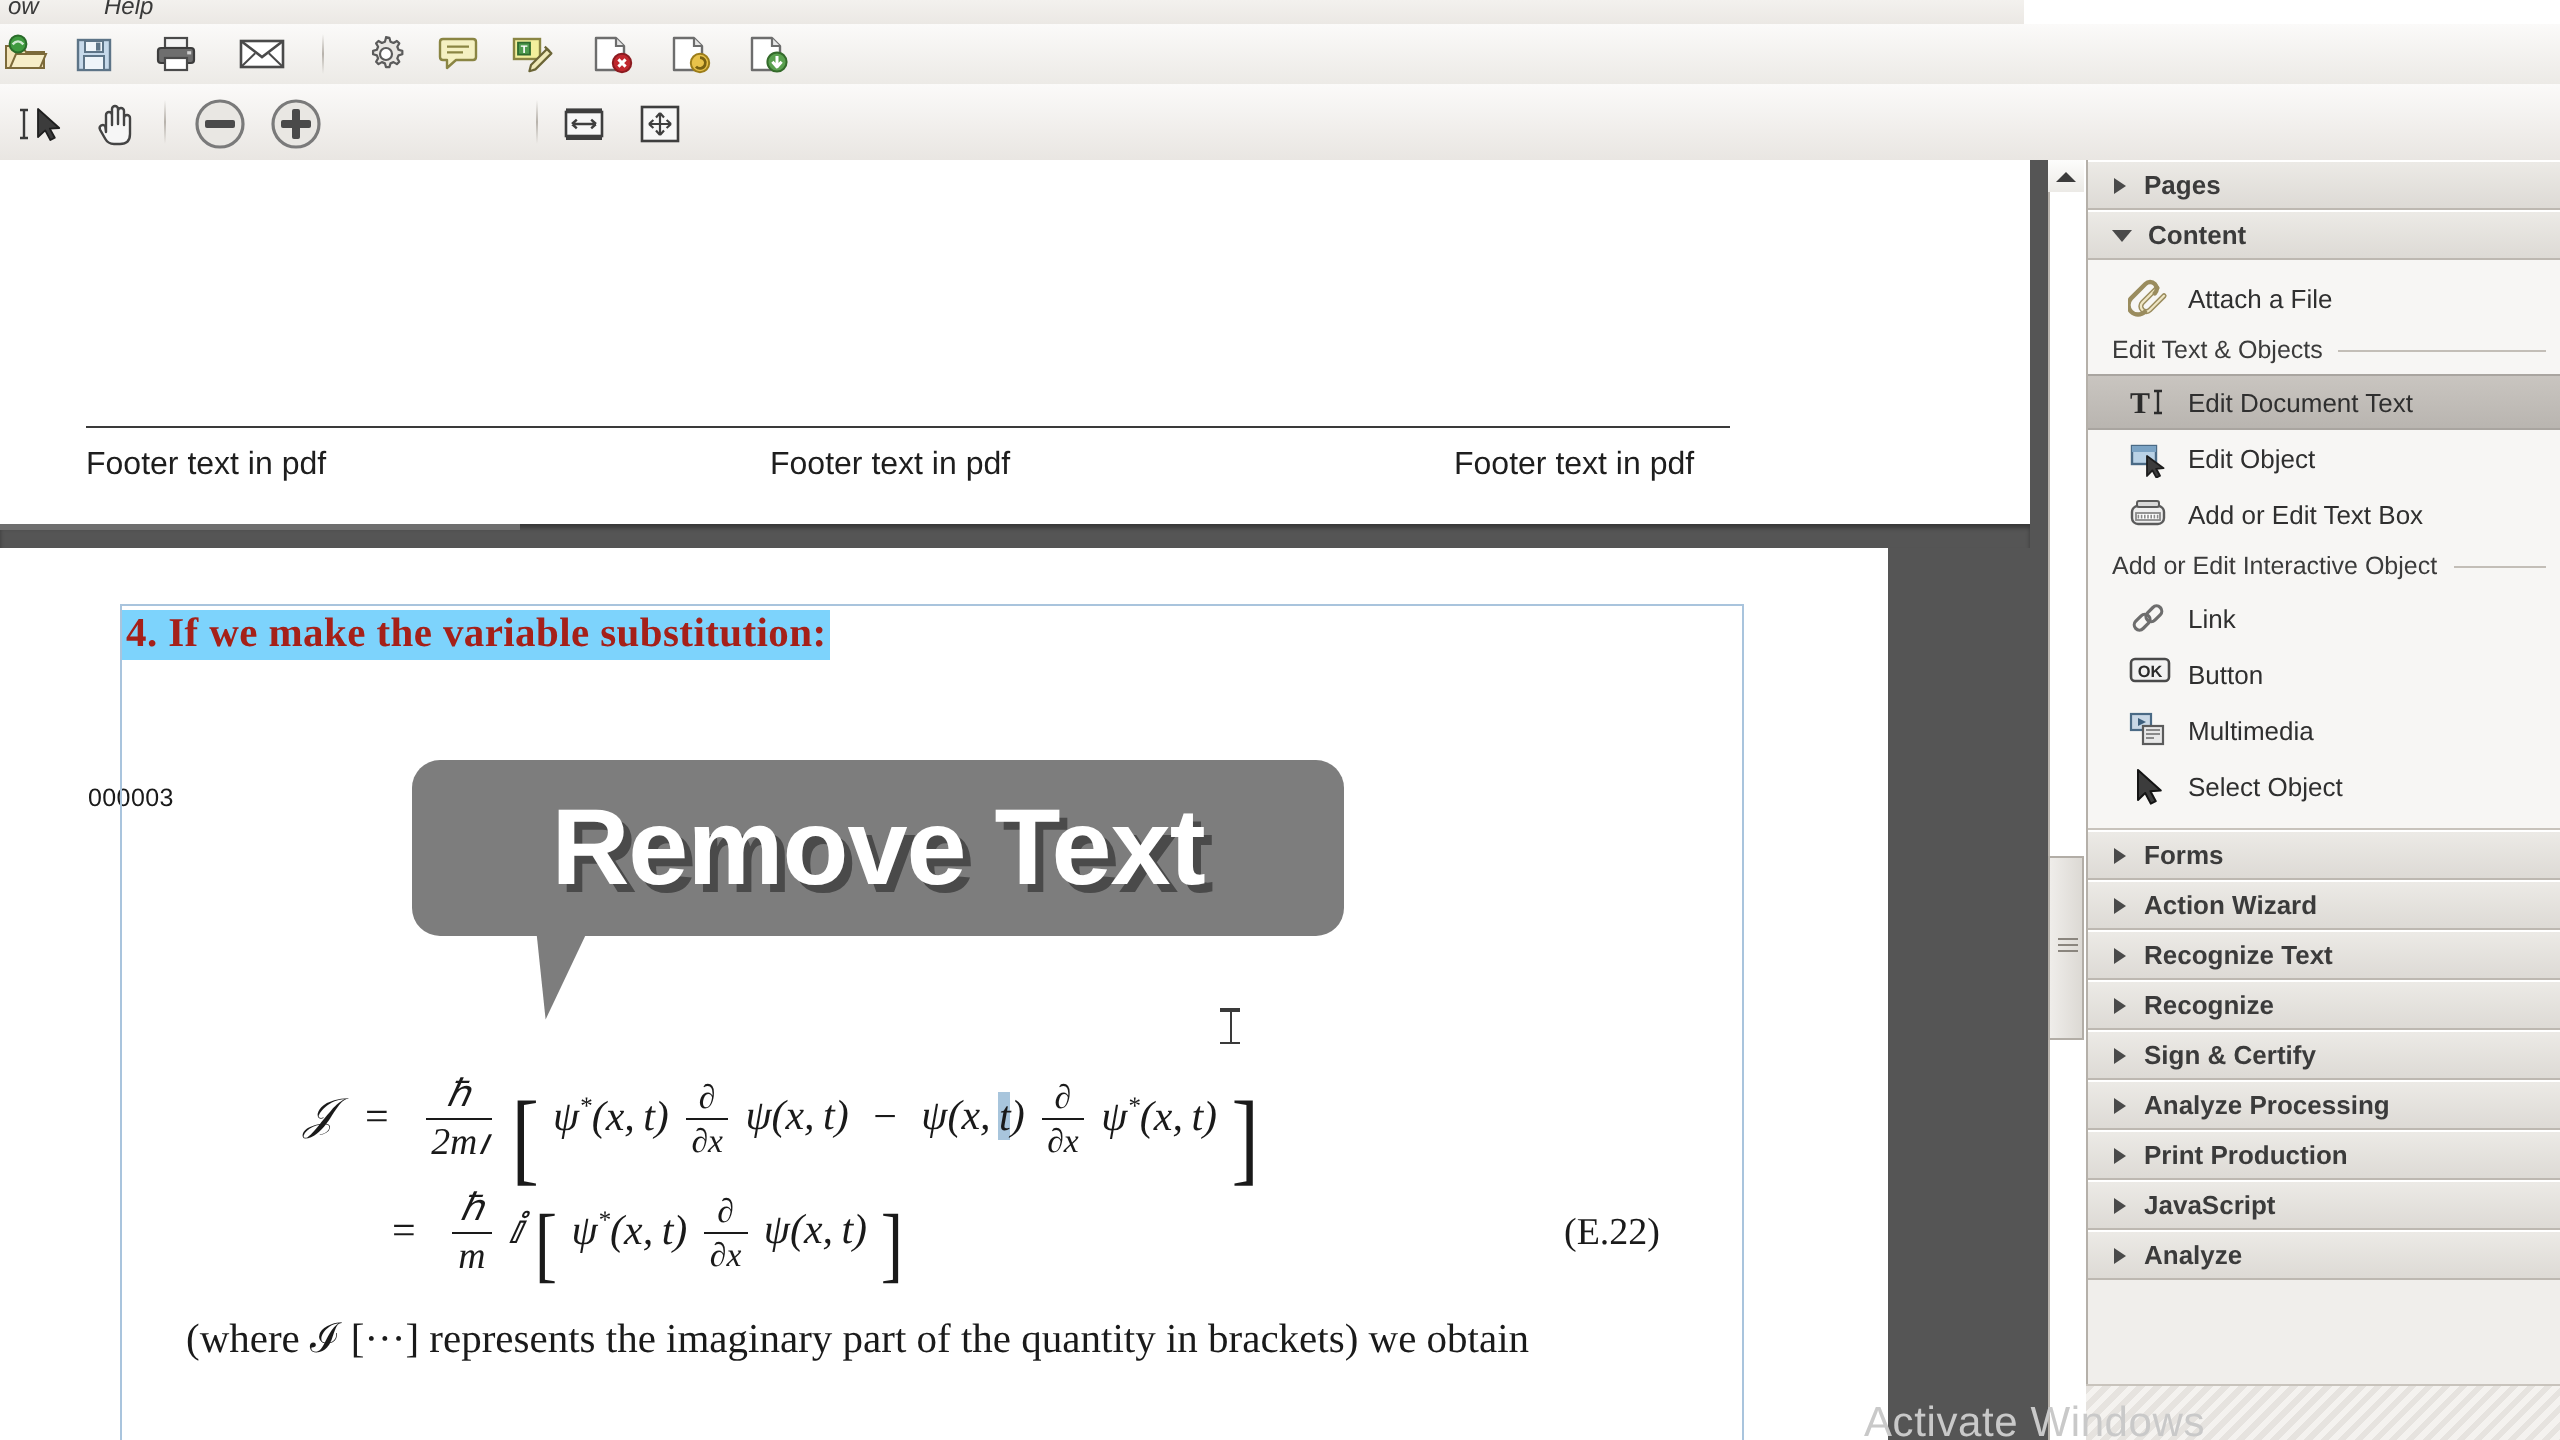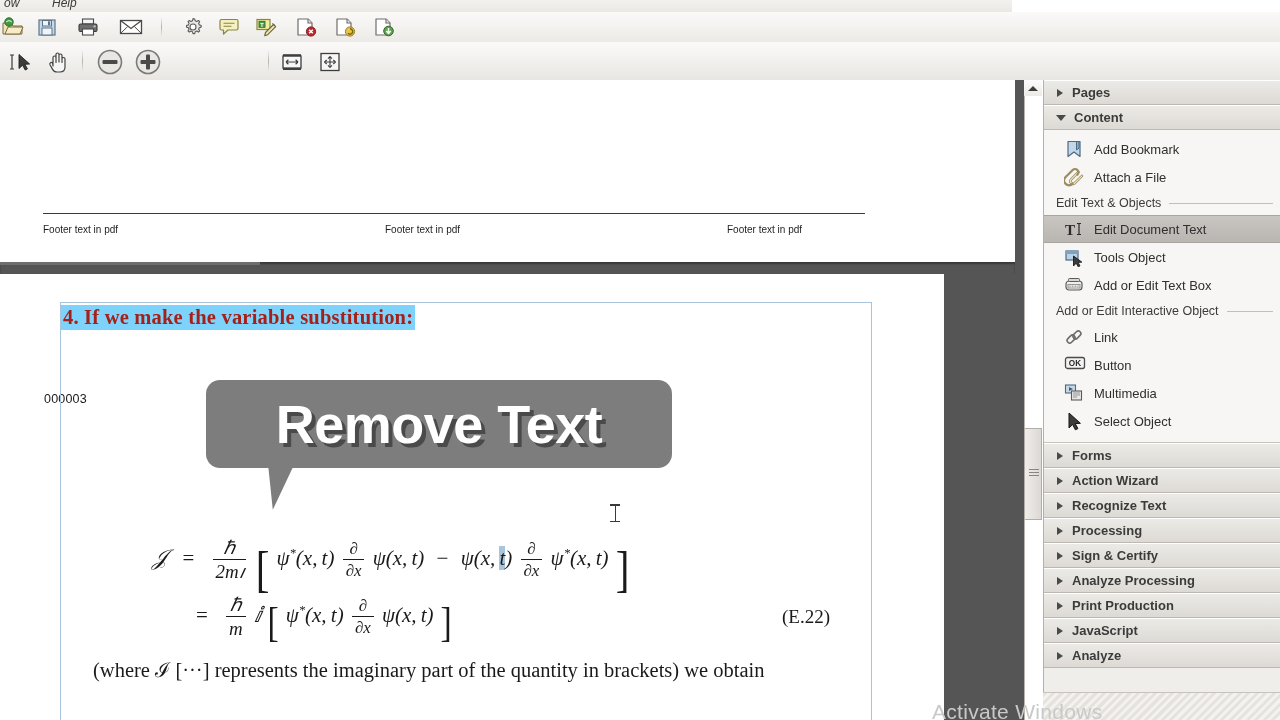--- a/index.html
+++ b/index.html
@@ -94,21 +94,21 @@
   }
   
   .page1{
     position:absolute;left:0;top:0;width:1015px;height:182px;background:#ffffff;
   }
   .footrule{
     position:absolute;left:43px;top:133px;width:822px;height:0;
     border-top:1.5px solid #3a3a3a;
   }
   .foottext{
-    position:absolute;top:144px;font-size:10px;color:#1e1e1e;white-space:nowrap;
+    position:absolute;top:144px;font-size:16px;color:#1e1e1e;white-space:nowrap;
   }
   .ft-l{left:43px;}
   .ft-c{left:385px;}
   .ft-r{left:727px;}
 
   
   .pagegap{
     position:absolute;left:0;top:182px;width:1015px;height:12px;
     background:#555555;
     box-shadow:inset 0 2px 2px rgba(0,0,0,.35);
@@ -568,29 +568,20 @@
       <span>Pages</span>
     </div>
 
     <div class="panelhdr">
       <span class="tri open"></span>
       <span>Content</span>
     </div>
 
     <div class="panelbody">
 
-      <div class="tool">
-        <span class="icon">
-          <svg width="20" height="20" viewBox="0 0 20 20">
-            <path d="M4 2.5 h12 v15 l-6-4.5 -6 4.5z" fill="#c3d7e8" stroke="#4a6a85" stroke-width="1.2" stroke-linejoin="round"></path>
-            <path d="M12.5 2.5 v8.5 l2.5-1.9 v-6.6z" fill="#8fb0ca" stroke="#4a6a85" stroke-width="1"></path>
-          </svg>
-        </span>
-        <span class="tlabel">Add Bookmark</span>
-      </div>
 
       <div class="tool">
         <span class="icon">
           <svg width="20" height="20" viewBox="0 0 20 20">
             <path d="M14.5 5 l-7.3 7.3 a2.6 2.6 0 0 0 3.7 3.7 l7.1-7.1" fill="none" stroke="#9a8c5e" stroke-width="2.6" stroke-linecap="round"></path>
             <path d="M14.5 5 l-7.3 7.3 a2.6 2.6 0 0 0 3.7 3.7 l7.1-7.1" fill="none" stroke="#efe6c4" stroke-width="1.1" stroke-linecap="round"></path>
             <path d="M16.2 6.7 a3.6 3.6 0 0 0 -5.1-5.1 L3.4 9.3 a5.2 5.2 0 0 0 7.4 7.4" fill="none" stroke="#9a8c5e" stroke-width="2.4" stroke-linecap="round" transform="translate(-1.5,1.5) scale(.92)"></path>
           </svg>
         </span>
         <span class="tlabel">Attach a File</span>
@@ -612,21 +603,21 @@
       </div>
 
       <div class="tool">
         <span class="icon">
           <svg width="20" height="20" viewBox="0 0 20 20">
             <rect x="2" y="4" width="12" height="9" fill="#b9d2e6" stroke="#4a6a85" stroke-width="1.2"></rect>
             <rect x="2" y="4" width="12" height="3" fill="#7ba3c4"></rect>
             <path d="M9.5 9 L9.5 19 L12.2 16.2 L14.2 19.8 L16 18.9 L14.1 15.4 L17.8 15.1z" fill="#3c3c3c" stroke="#1c1c1c" stroke-width=".9" stroke-linejoin="round"></path>
           </svg>
         </span>
-        <span class="tlabel">Tools Object</span>
+        <span class="tlabel">Edit Object</span>
       </div>
 
       <div class="tool">
         <span class="icon">
           <svg width="20" height="20" viewBox="0 0 20 20">
             <rect x="2" y="6" width="16" height="9" rx="3" fill="#efefef" stroke="#5b5b5b" stroke-width="1.2"></rect>
             <rect x="4.5" y="3.5" width="11" height="3" rx="1" fill="#d8d8d8" stroke="#5b5b5b" stroke-width="1"></rect>
             <rect x="4" y="9.5" width="12" height="3.5" fill="#ffffff" stroke="#8a8a8a" stroke-width=".9"></rect>
             <path d="M5.2 10.4 v1.8 M6.8 10.4 v1.8 M8.4 10.4 v1.8 M10 10.4 v1.8 M11.6 10.4 v1.8 M13.2 10.4 v1.8 M14.8 10.4 v1.8" stroke="#8a8a8a" stroke-width=".8"></path>
           </svg>
@@ -688,21 +679,21 @@
     <div class="panelhdr">
       <span class="tri"></span>
       <span>Action Wizard</span>
     </div>
     <div class="panelhdr">
       <span class="tri"></span>
       <span>Recognize Text</span>
     </div>
     <div class="panelhdr">
       <span class="tri"></span>
-      <span>Processing</span>
+      <span>Recognize</span>
     </div>
     <div class="panelhdr">
       <span class="tri"></span>
       <span>Sign &amp; Certify</span>
     </div>
     <div class="panelhdr">
       <span class="tri"></span>
       <span>Analyze Processing</span>
     </div>
     <div class="panelhdr">

